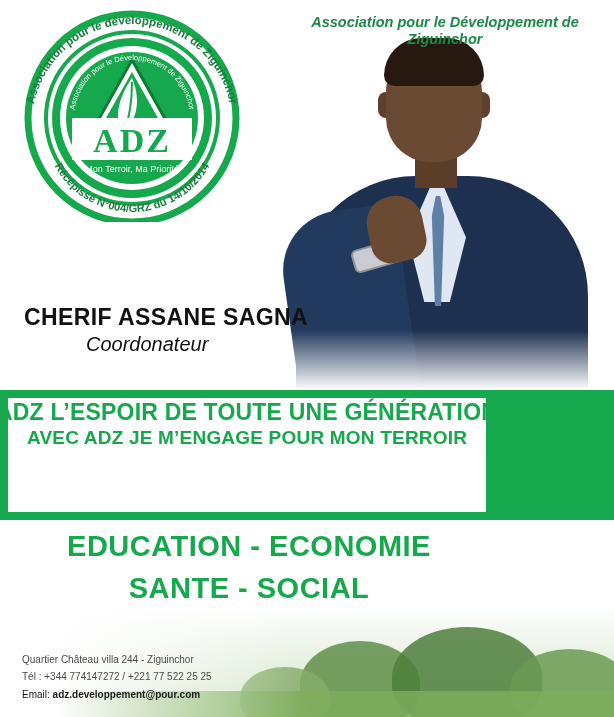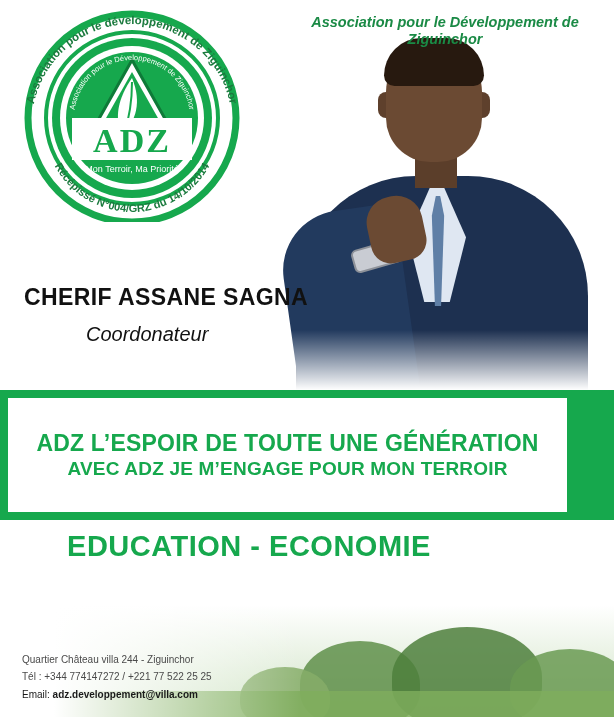--- a/index.html
+++ b/index.html
@@ -144,60 +144,60 @@
     top: 6px;
     width: 244px;
     height: 216px;
   }
   .logo svg { display: block; }
 
   
   .name-block {
     position: absolute;
     left: 24px;
-    top: 284px;
+    top: 304px;
     width: 300px;
   }
   .name {
     font-size: 23px;
     font-weight: bold;
     color: #111111;
     letter-spacing: 0.4px;
     white-space: nowrap;
   }
   .role {
     font-size: 20px;
     font-style: italic;
     color: #111111;
-    margin-top: 12px;
+    margin-top: 2px;
     margin-left: 62px;
   }
 
   
   .band {
     position: absolute;
     left: 0;
     top: 390px;
     width: 614px;
     height: 130px;
     background: #16a84d;
     z-index: 4;
   }
   .band-inner {
     position: absolute;
     left: 8px;
     top: 8px;
-    width: 559px;
+    width: 478px;
     height: 114px;
     background: #ffffff;
     border: 0;
     display: flex;
     flex-direction: column;
     align-items: center;
-    justify-content: center;
+    justify-content: flex-start;
   }
   .slogan {
     color: #16a84d;
     font-weight: bold;
     font-size: 23px;
     line-height: 1.22;
     text-align: center;
     letter-spacing: 0.2px;
     white-space: nowrap;
   }
@@ -337,34 +337,35 @@
 
   <div class="band">
     <div class="band-inner">
       <div class="slogan l1">ADZ L’ESPOIR DE TOUTE UNE GÉNÉRATION</div>
       <div class="slogan l3">AVEC ADZ JE M’ENGAGE POUR MON TERROIR</div>
     </div>
   </div>
 
   <div class="pillars">
     <div class="pillar-line">EDUCATION - ECONOMIE</div>
+    <div class="pillar-line">SANTE - SOCIAL</div>
   </div>
 
   <div class="scenery">
     <div class="sky"></div>
     <div class="tree" style="left:300px;width:120px;height:86px;"></div>
     <div class="tree" style="left:392px;width:150px;height:100px;background:#4e7f3c;"></div>
     <div class="tree" style="left:510px;width:120px;height:78px;background:#6a9a52;"></div>
     <div class="tree" style="left:240px;width:90px;height:60px;background:#86ad68;"></div>
     <div class="grass"></div>
     <div class="scenery-fade-left"></div>
   </div>
 
   <div class="contact">
     <div>Quartier Château villa 244 - Ziguinchor</div>
     <div>Tél : +344 774147272 / +221 77 522 25 25</div>
     <div class="email">
       <span>Email:</span>
-      <b>adz.developpement@villa.com</b>
+      <b>adz.developpement@pour.com</b>
     </div>
   </div>
 
 </div>
 
 </body></html>

